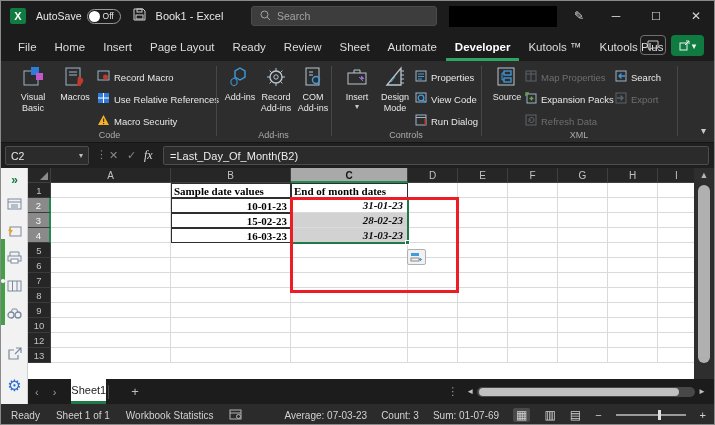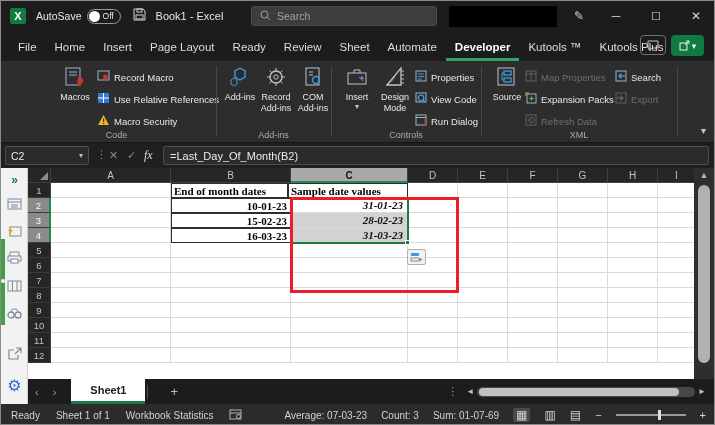--- a/index.html
+++ b/index.html
@@ -106,22 +106,22 @@
   .redbox { position:absolute; left:289px; top:196px; width:169px; height:96px;
             border:3px solid #ee1c25; pointer-events:none; z-index:6; }
   .autofill { position:absolute; left:406px; top:248px; width:19px; height:16px; background:#f1f1f1;
               border:1px solid #b0b0b0; border-radius:2px; z-index:4;
               display:flex; align-items:center; justify-content:center; }
 
   
   .sheetbar { position:absolute; left:27px; right:0; top:378px; height:25px; background:#1c1c1c;
               display:flex; align-items:center; color:#bdbdbd; }
   .snav { font-size:11px; padding:0 7px; color:#9e9e9e; }
-  .stab { height:25px; background:#fff; color:#1c1c1c; font-weight:bold; font-size:11px;
-          display:flex; align-items:center; padding:0 19px; border-bottom:3px solid #1e7a46; margin-left:8px; }
+  .stab { height:25px; background:#fff; color:#1c1c1c; font-weight:normal; font-size:11px;
+          display:flex; align-items:center; padding:0 0; border-bottom:3px solid #1e7a46; margin-left:8px; }
   .stab-div { width:1px; height:14px; background:#4a4a4a; margin-left:2px; }
   .addsheet { font-size:13px; color:#bdbdbd; margin-left:22px; }
   .sdots { margin-left:auto; color:#9e9e9e; font-size:11px; }
   .hscroll { display:flex; align-items:center; margin:0 8px 0 8px; gap:3px; }
   .htrack { width:218px; height:10px; background:#484848; border-radius:5px; position:relative; }
   .hthumb { position:absolute; left:2px; top:1px; width:200px; height:8px; background:#c0c0c0; border-radius:4px; }
   .harrow { color:#c0c0c0; font-size:8px; }
 
   
   .statusbar { position:absolute; left:0; top:403px; width:100%; height:22px; background:#2b2b2b;
@@ -195,20 +195,30 @@
       <svg width="11" height="11" viewBox="0 0 11 11">
           <rect x="1" y="3" width="7" height="7" fill="none" stroke="#eaf6ee"></rect>
           <path d="M6 5l4-4M7 1h3v3" fill="none" stroke="#eaf6ee"></path>
         </svg>
       <span>▾</span>
     </div>
   </div>
 
   <div class="ribbon">
 
+    <div class="rbig" style="left:12px">
+      <span class="ic22">
+        <svg width="24" height="24" viewBox="0 0 24 24">
+            <rect x="3" y="6" width="14" height="14" fill="none" stroke="#9fb3c8"></rect>
+            <rect x="10" y="2" width="8" height="8" fill="#2f7bd9"></rect>
+            <rect x="15" y="8" width="7" height="7" fill="#c457c9"></rect>
+          </svg>
+      </span>
+      <span class="lbl">Visual Basic</span>
+    </div>
     <div class="rbig" style="left:54px">
       <span class="ic22">
         <svg width="24" height="24" viewBox="0 0 24 24">
             <rect x="3" y="3" width="14" height="17" fill="none" stroke="#9fb3c8"></rect>
             <line x1="6" y1="7" x2="14" y2="7" stroke="#9fb3c8"></line>
             <line x1="6" y1="10" x2="14" y2="10" stroke="#9fb3c8"></line>
             <path d="M15 12c4 0 6 2 5 5l-3 4h-3z" fill="#c0392b"></path>
           </svg>
       </span>
       <span class="lbl">Macros</span>
@@ -235,21 +245,21 @@
     <div class="rsmall" style="left:96px;top:50px">
       <span>
         <svg width="13" height="12" viewBox="0 0 13 12">
             <path d="M6.5 1L12 11H1z" fill="#f2b32a"></path>
             <rect x="6" y="4.5" width="1.2" height="3.5" fill="#4a3206"></rect>
             <rect x="6" y="9" width="1.2" height="1.2" fill="#4a3206"></rect>
           </svg>
       </span>
       <span>Macro Security</span>
     </div>
-    <div class="rgroup-label" style="left:8px;width:215px">Code</div>
+    <div class="rgroup-label" style="left:1px;width:215px">Code</div>
     <div class="rsep" style="left:215px"></div>
 
     <div class="rbig" style="left:221px;width:36px">
       <span class="ic22">
         <svg width="24" height="24" viewBox="0 0 24 24">
             <path d="M12 3l5 3v6l-5 3-5-3V6z" fill="none" stroke="#3f9bdc" stroke-width="1.4"></path>
             <path d="M6 13l3 2v4l-3 2-3-2v-4z" fill="none" stroke="#3f9bdc"></path>
           </svg>
       </span>
       <span class="lbl">Add-ins</span>
@@ -472,22 +482,22 @@
         <div class="ch" style="width: 50px;">E</div>
         <div class="ch" style="width: 50px;">F</div>
         <div class="ch" style="width: 50px;">G</div>
         <div class="ch" style="width: 50px;">H</div>
         <div class="ch" style="width: 38px;">I</div>
       </div>
     <div>
         <div class="grow">
           <div class="rh">1</div>
           <div class="cell" style="width: 120px;"></div>
+          <div class="cell thead" style="width: 120px;">Sample date values</div>
           <div class="cell thead" style="width: 117px;">End of month dates</div>
-          <div class="cell thead" style="width: 120px;">Sample date values</div>
           <div class="cell" style="width: 50px;"></div>
           <div class="cell" style="width: 50px;"></div>
           <div class="cell" style="width: 50px;"></div>
           <div class="cell" style="width: 50px;"></div>
           <div class="cell" style="width: 50px;"></div>
           <div class="cell" style="width: 38px;"></div>
         </div>
         <div class="grow">
           <div class="rh sel">2</div>
           <div class="cell" style="width: 120px;"></div>
@@ -590,33 +600,33 @@
           <div class="cell" style="width: 120px;"></div>
           <div class="cell" style="width: 117px;"></div>
           <div class="cell" style="width: 50px;"></div>
           <div class="cell" style="width: 50px;"></div>
           <div class="cell" style="width: 50px;"></div>
           <div class="cell" style="width: 50px;"></div>
           <div class="cell" style="width: 50px;"></div>
           <div class="cell" style="width: 38px;"></div>
         </div>
         <div class="grow">
-          <div class="rh">11</div>
+          <div class="rh">12</div>
           <div class="cell" style="width: 120px;"></div>
           <div class="cell" style="width: 120px;"></div>
           <div class="cell" style="width: 117px;"></div>
           <div class="cell" style="width: 50px;"></div>
           <div class="cell" style="width: 50px;"></div>
           <div class="cell" style="width: 50px;"></div>
           <div class="cell" style="width: 50px;"></div>
           <div class="cell" style="width: 50px;"></div>
           <div class="cell" style="width: 38px;"></div>
         </div>
         <div class="grow">
-          <div class="rh">12</div>
+          <div class="rh">13</div>
           <div class="cell" style="width: 120px;"></div>
           <div class="cell" style="width: 120px;"></div>
           <div class="cell" style="width: 117px;"></div>
           <div class="cell" style="width: 50px;"></div>
           <div class="cell" style="width: 50px;"></div>
           <div class="cell" style="width: 50px;"></div>
           <div class="cell" style="width: 50px;"></div>
           <div class="cell" style="width: 50px;"></div>
           <div class="cell" style="width: 38px;"></div>
         </div>

